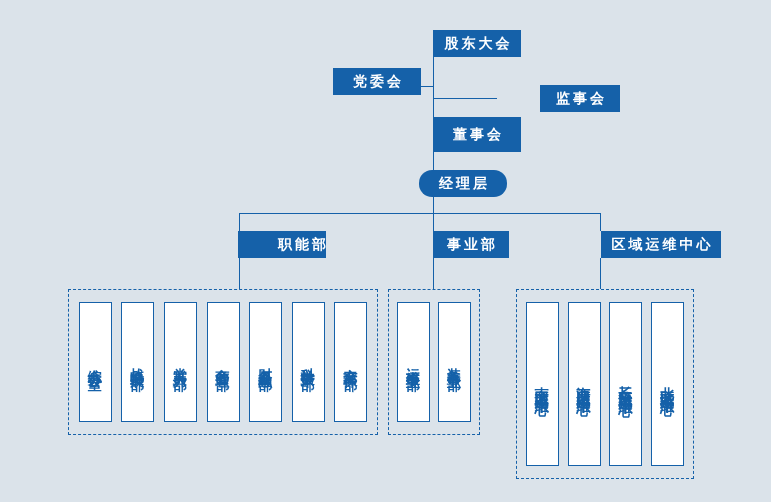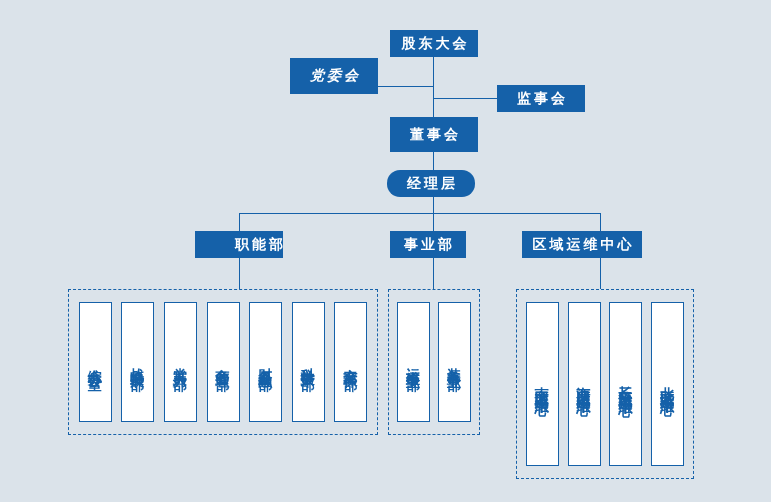--- a/index.html
+++ b/index.html
@@ -19,20 +19,21 @@
     display: flex;
     align-items: center;
     justify-content: center;
     background: var(--node-bg, #1561a9);
     color: var(--node-text, #ffffff);
     font-size: 14px;
     font-weight: bold;
     letter-spacing: 3px;
     text-indent: 3px; 
     white-space: nowrap;
+    margin-left: 43px;
   }
 
   .line {
     position: absolute;
     background: var(--line, #1561a9);
   }
 
   .group {
     position: absolute;
     border: 1px dashed var(--leaf-border, #1561a9);
@@ -55,27 +56,27 @@
     font-weight: bold;
     letter-spacing: 2px;
     white-space: nowrap;
   }
 
   .group-functional .leaf, .group-business .leaf { height: 120px; }
   .group-regional .leaf { height: 164px; }
 
   
   .n-shareholders { left: 390px; top: 30px;  width: 88px;  height: 27px; }
-  .n-party        { left: 290px; top: 58px;  width: 88px;  height: 36px; font-style: italic; }
-  .n-supervisory  { left: 497px; top: 85px;  width: 88px;  height: 27px; }
+  .n-party        { left: 290px; top: 68px;  width: 88px;  height: 27px; }
+  .n-supervisory  { left: 497px; top: 85px;  width: 80px;  height: 27px; }
   .n-board        { left: 390px; top: 117px; width: 88px;  height: 35px; }
-  .n-management   { left: 387px; top: 170px; width: 88px;  height: 27px; border-radius: 13px; }
+  .n-management   { left: 376px; top: 170px; width: 88px;  height: 27px; border-radius: 13px; }
   .n-functional   { left: 195px; top: 231px; width: 88px;  height: 27px; padding-left: 40px; }
   .n-business     { left: 390px; top: 231px; width: 76px;  height: 27px; }
-  .n-regional     { left: 522px; top: 231px; width: 120px; height: 27px; }
+  .n-regional     { left: 558px; top: 231px; width: 120px; height: 27px; }
 
   
   .l-spine        { left: 433px; top: 57px;  width: 1px;   height: 60px; }
   .l-party        { left: 378px; top: 86px;  width: 56px;  height: 1px;  }
   .l-supervisory  { left: 434px; top: 98px;  width: 63px;  height: 1px;  }
   .l-board-mgmt   { left: 433px; top: 144px; width: 1px;   height: 26px; }
   .l-mgmt-down    { left: 433px; top: 197px; width: 1px;   height: 16px; }
   .l-branch       { left: 239px; top: 213px; width: 362px; height: 1px;  }
   .l-func-up      { left: 239px; top: 213px; width: 1px;   height: 18px; }
   .l-biz-up       { left: 433px; top: 213px; width: 1px;   height: 18px; }

